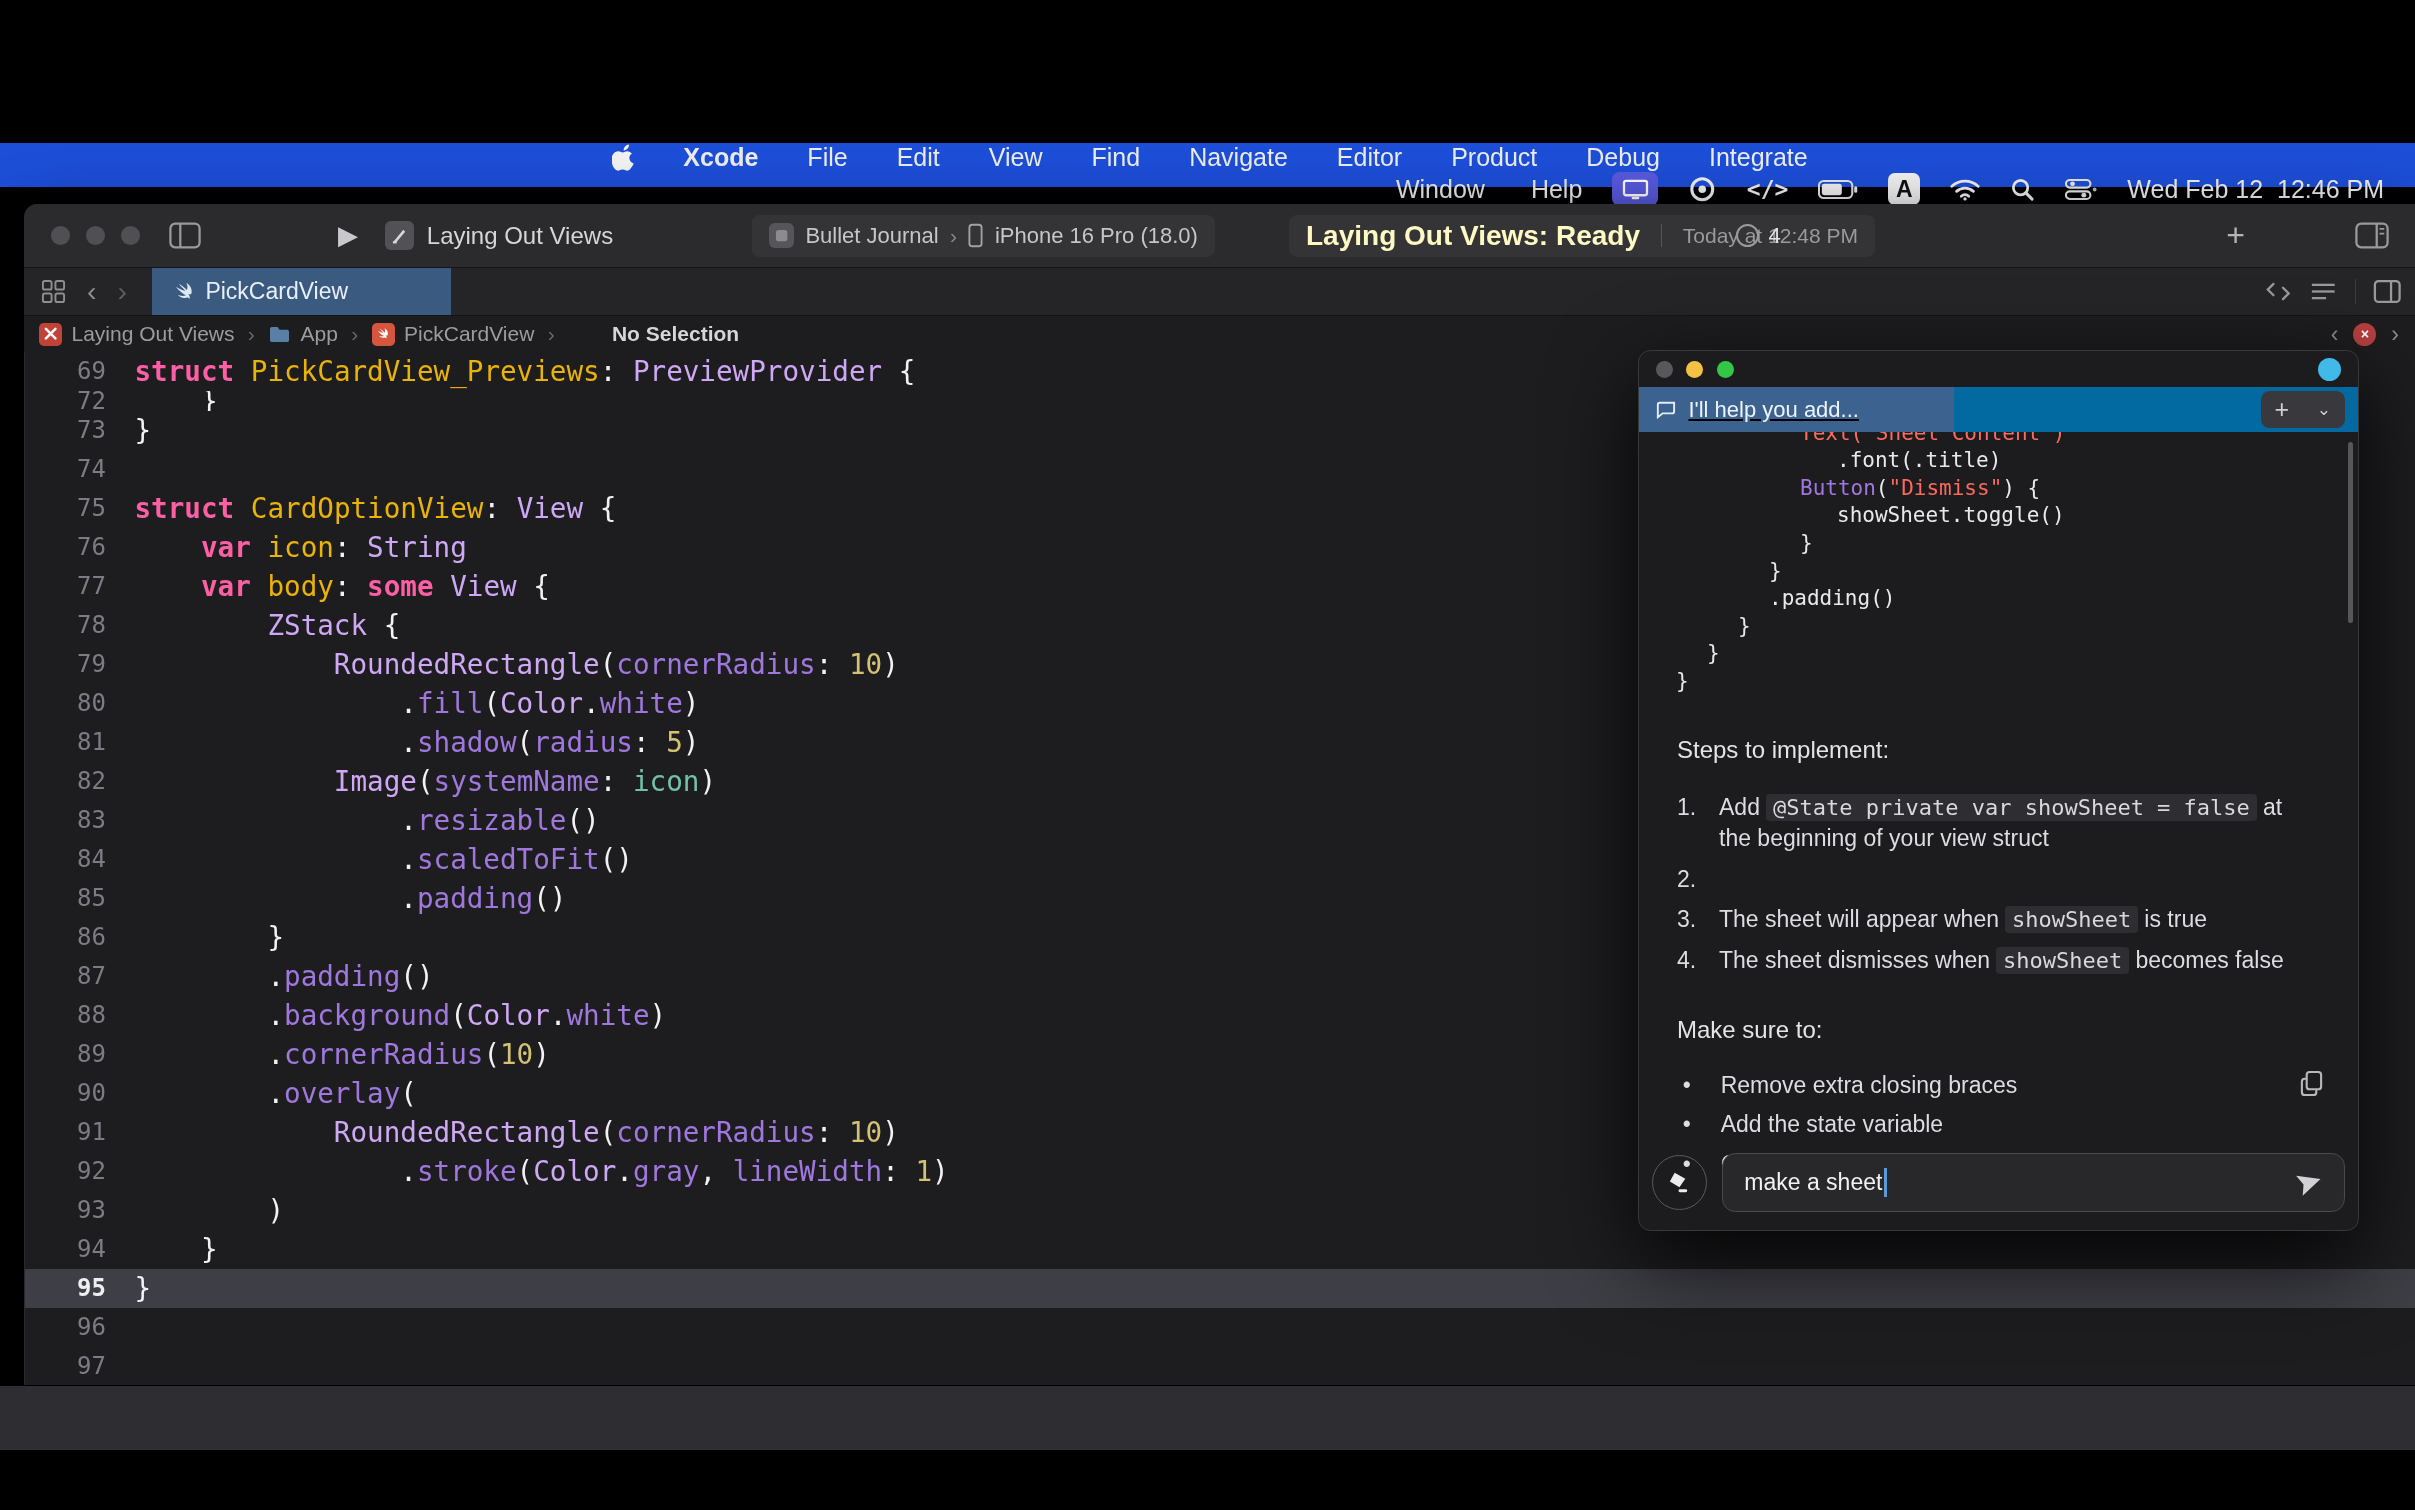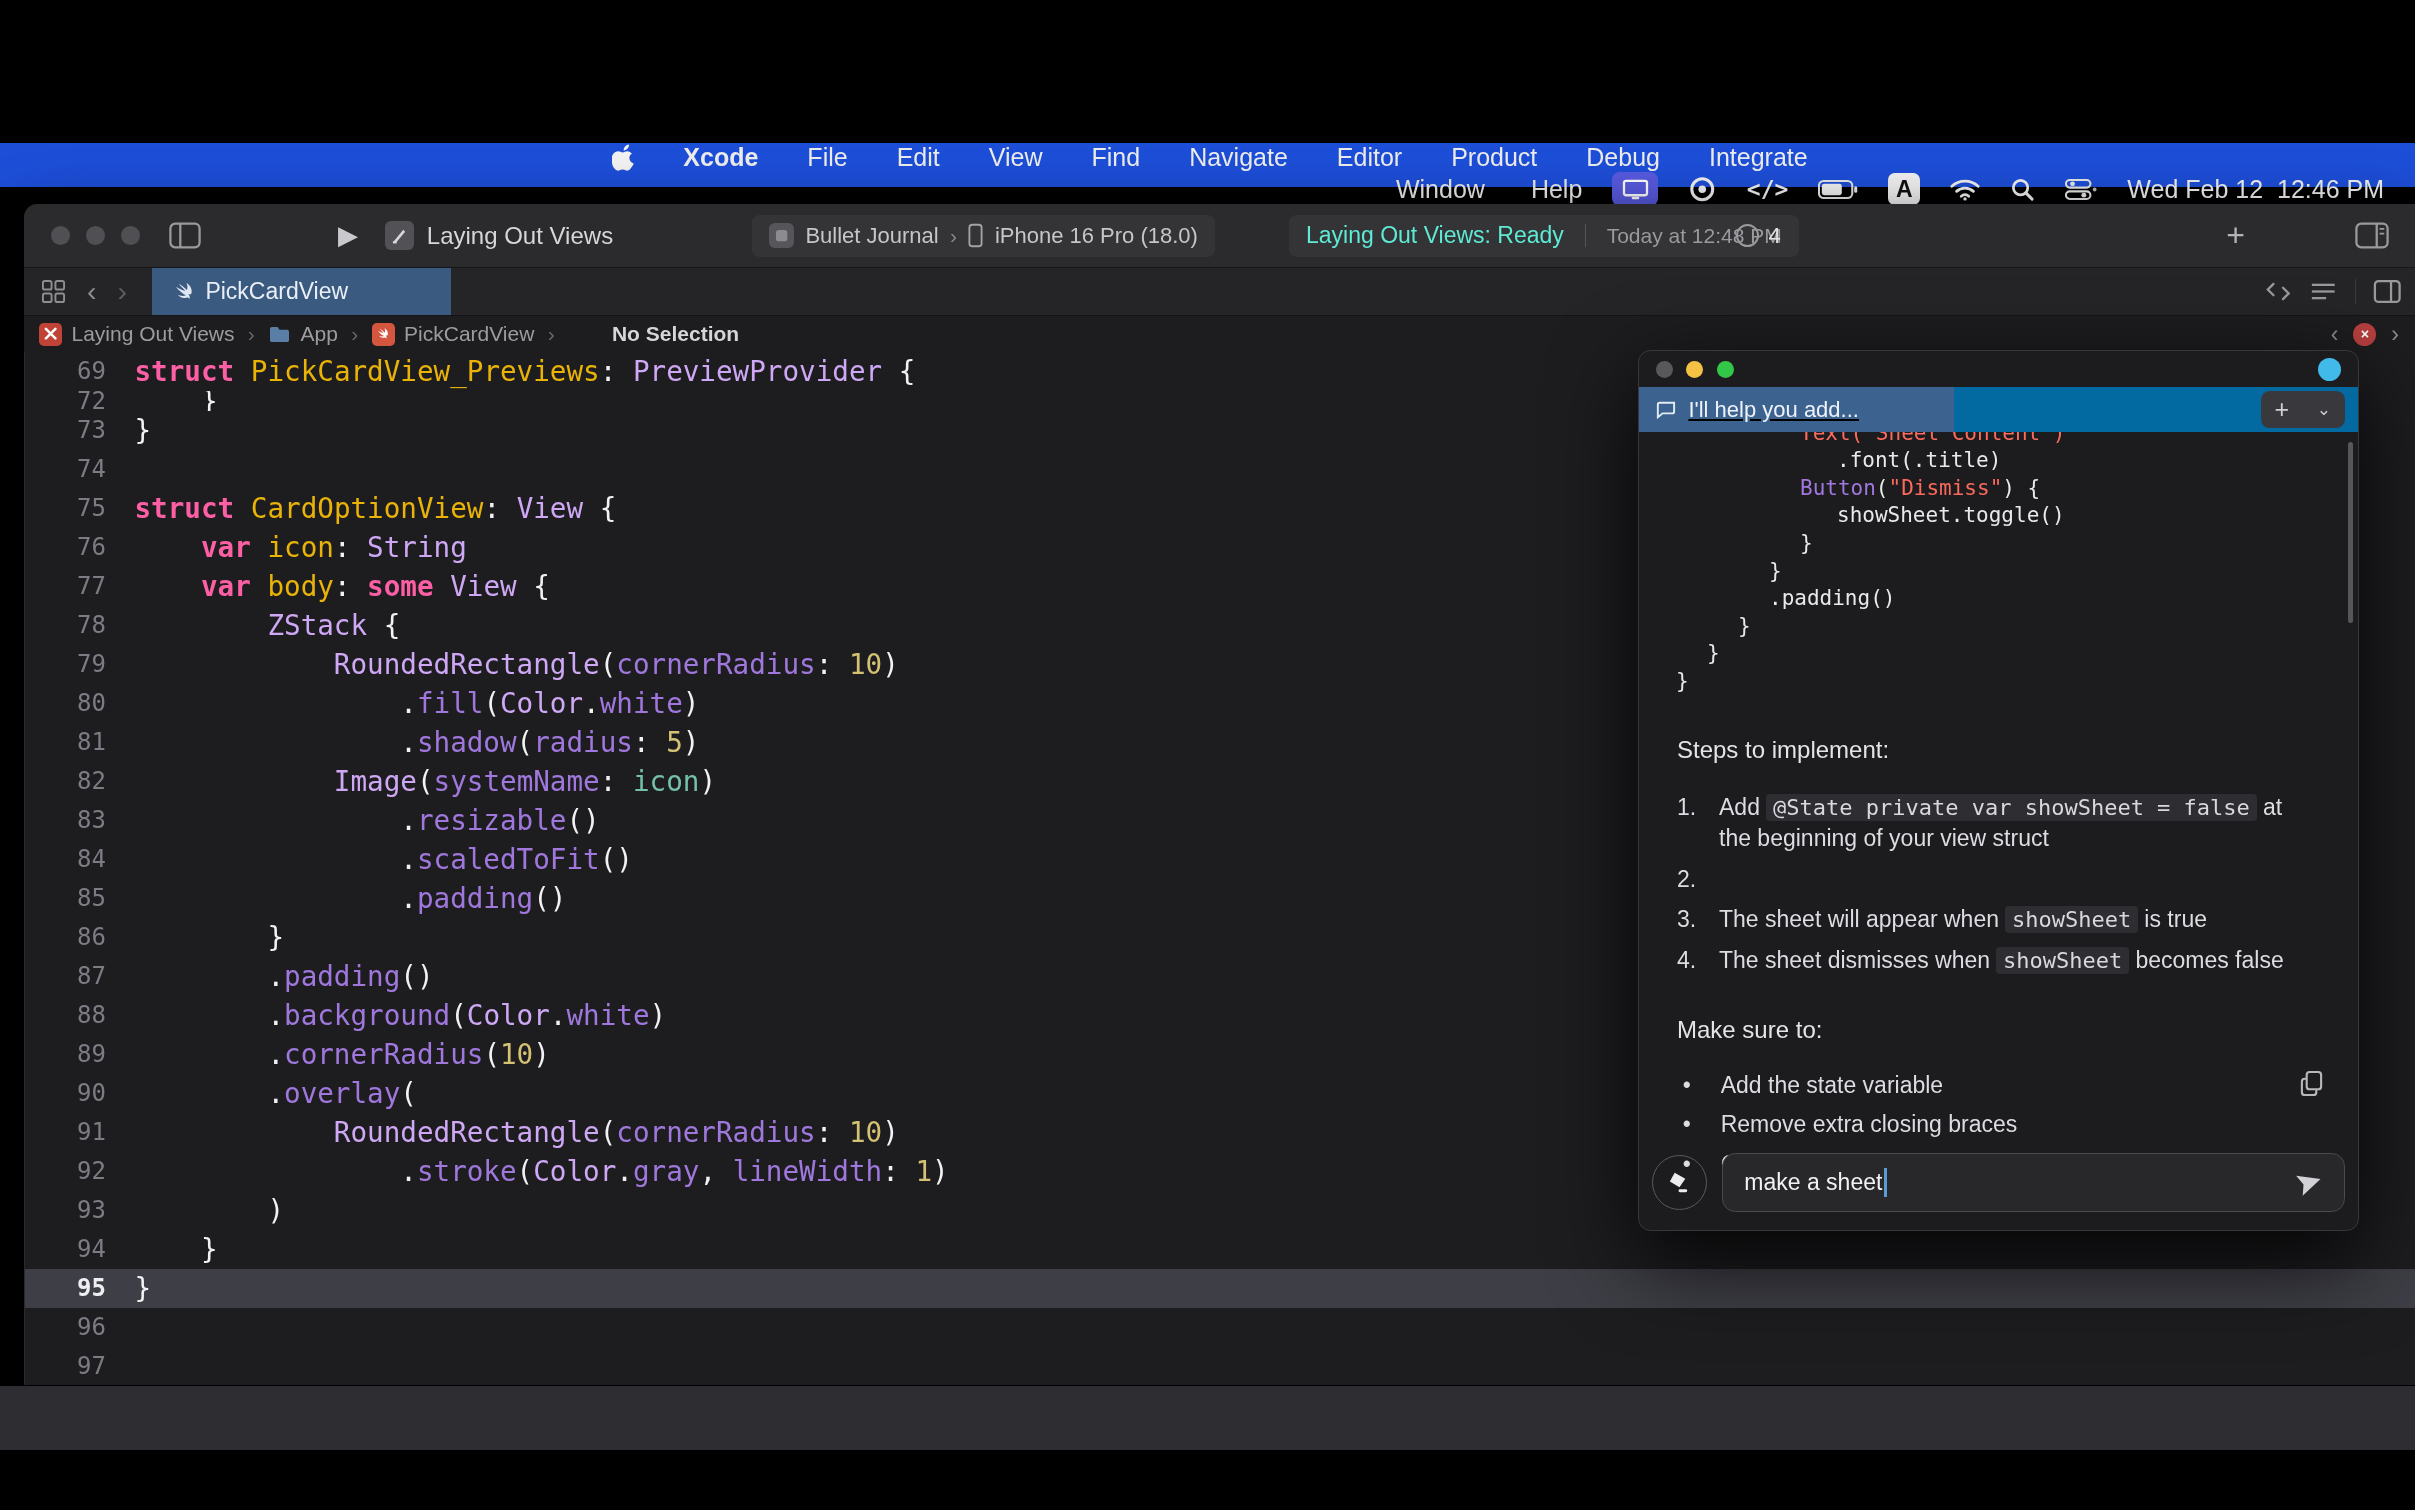--- a/index.html
+++ b/index.html
@@ -29,21 +29,21 @@
   .toolbar{position:relative;height:63px;background:#2b2b2d;border-bottom:1px solid #161618;}
   .lights{position:absolute;left:27px;top:22px;display:flex;gap:16px;}
   .light{width:19px;height:19px;border-radius:50%;background:#505054;}
   .tb-ico{position:absolute;top:0;height:63px;display:flex;align-items:center;color:#9a9a9e;}
   .play{font-size:26px;color:#c9c9cd;}
   .appchip{position:absolute;left:361px;top:0;height:63px;display:flex;align-items:center;gap:13.3px;color:#d6d6d9;font-size:24px;}
   .appchip .mini{width:28.5px;height:28.5px;border-radius:5.7px;background:#515156;display:flex;align-items:center;justify-content:center;}
   .pill{position:absolute;top:10.5px;height:42px;background:#343437;border-radius:7.6px;display:flex;align-items:center;
         color:#c6c6ca;font-size:22px;padding:0 17px;gap:11.4px;}
   .pill .sep{color:#8a8a8e;font-size:21px;}
-  .statusmain{color:#5eead4;font-weight:400;font-size:23px;}
+  .statusmain{color:#fef9c3;font-weight:700;font-size:28px;}
   .statusdiv{width:1px;height:23px;background:#55555a;margin:0 9.5px;}
   .statustime{color:#9a9a9e;font-size:21px;}
   .issuechip{position:absolute;left:1712px;top:0;height:63px;display:flex;align-items:center;gap:9.5px;color:#e2e2e5;font-size:22px;}
   .ring{width:19px;height:19px;border:2.9px solid #9a9a9e;border-radius:50%;}
   .plusbtn{position:absolute;right:171px;top:0;height:63px;display:flex;align-items:center;font-size:32px;color:#b4b4b8;}
 
   .tabrow{position:relative;height:47px;background:#252527;border-bottom:1px solid #141416;display:flex;align-items:center;}
   .tr-left{display:flex;align-items:center;gap:21px;padding-left:17px;color:#8e8e92;font-size:27px;}
   .chev{font-size:28.5px;line-height:1;color:#8e8e92;}
   .chev.dim{color:#5e5e62;}
@@ -511,24 +511,24 @@
           <span class="step-text">The sheet will appear when <code class="icode">showSheet</code> is true</span>
         </div>
         <div class="step">
           <span class="step-num">4.</span>
           <span class="step-text">The sheet dismisses when <code class="icode">showSheet</code> becomes false</span>
         </div>
       </div>
     <div class="sec-title">Make sure to:</div>
     <div class="bullets">
         <div class="bullet">
+          <span>Remove extra closing braces</span>
+        </div>
+        <div class="bullet">
           <span>Add the state variable</span>
-        </div>
-        <div class="bullet">
-          <span>Remove extra closing braces</span>
         </div>
         <div class="bullet">
           <span>Customize the sheet content as needed</span>
         </div>
       </div>
   </div>
 
   <span class="a-copy">
     <svg width="25" height="27" viewBox="0 0 26 28">
         <rect x="8" y="2" width="15" height="18" rx="3" fill="none" stroke="#b8b8bc" stroke-width="2.2"></rect>

